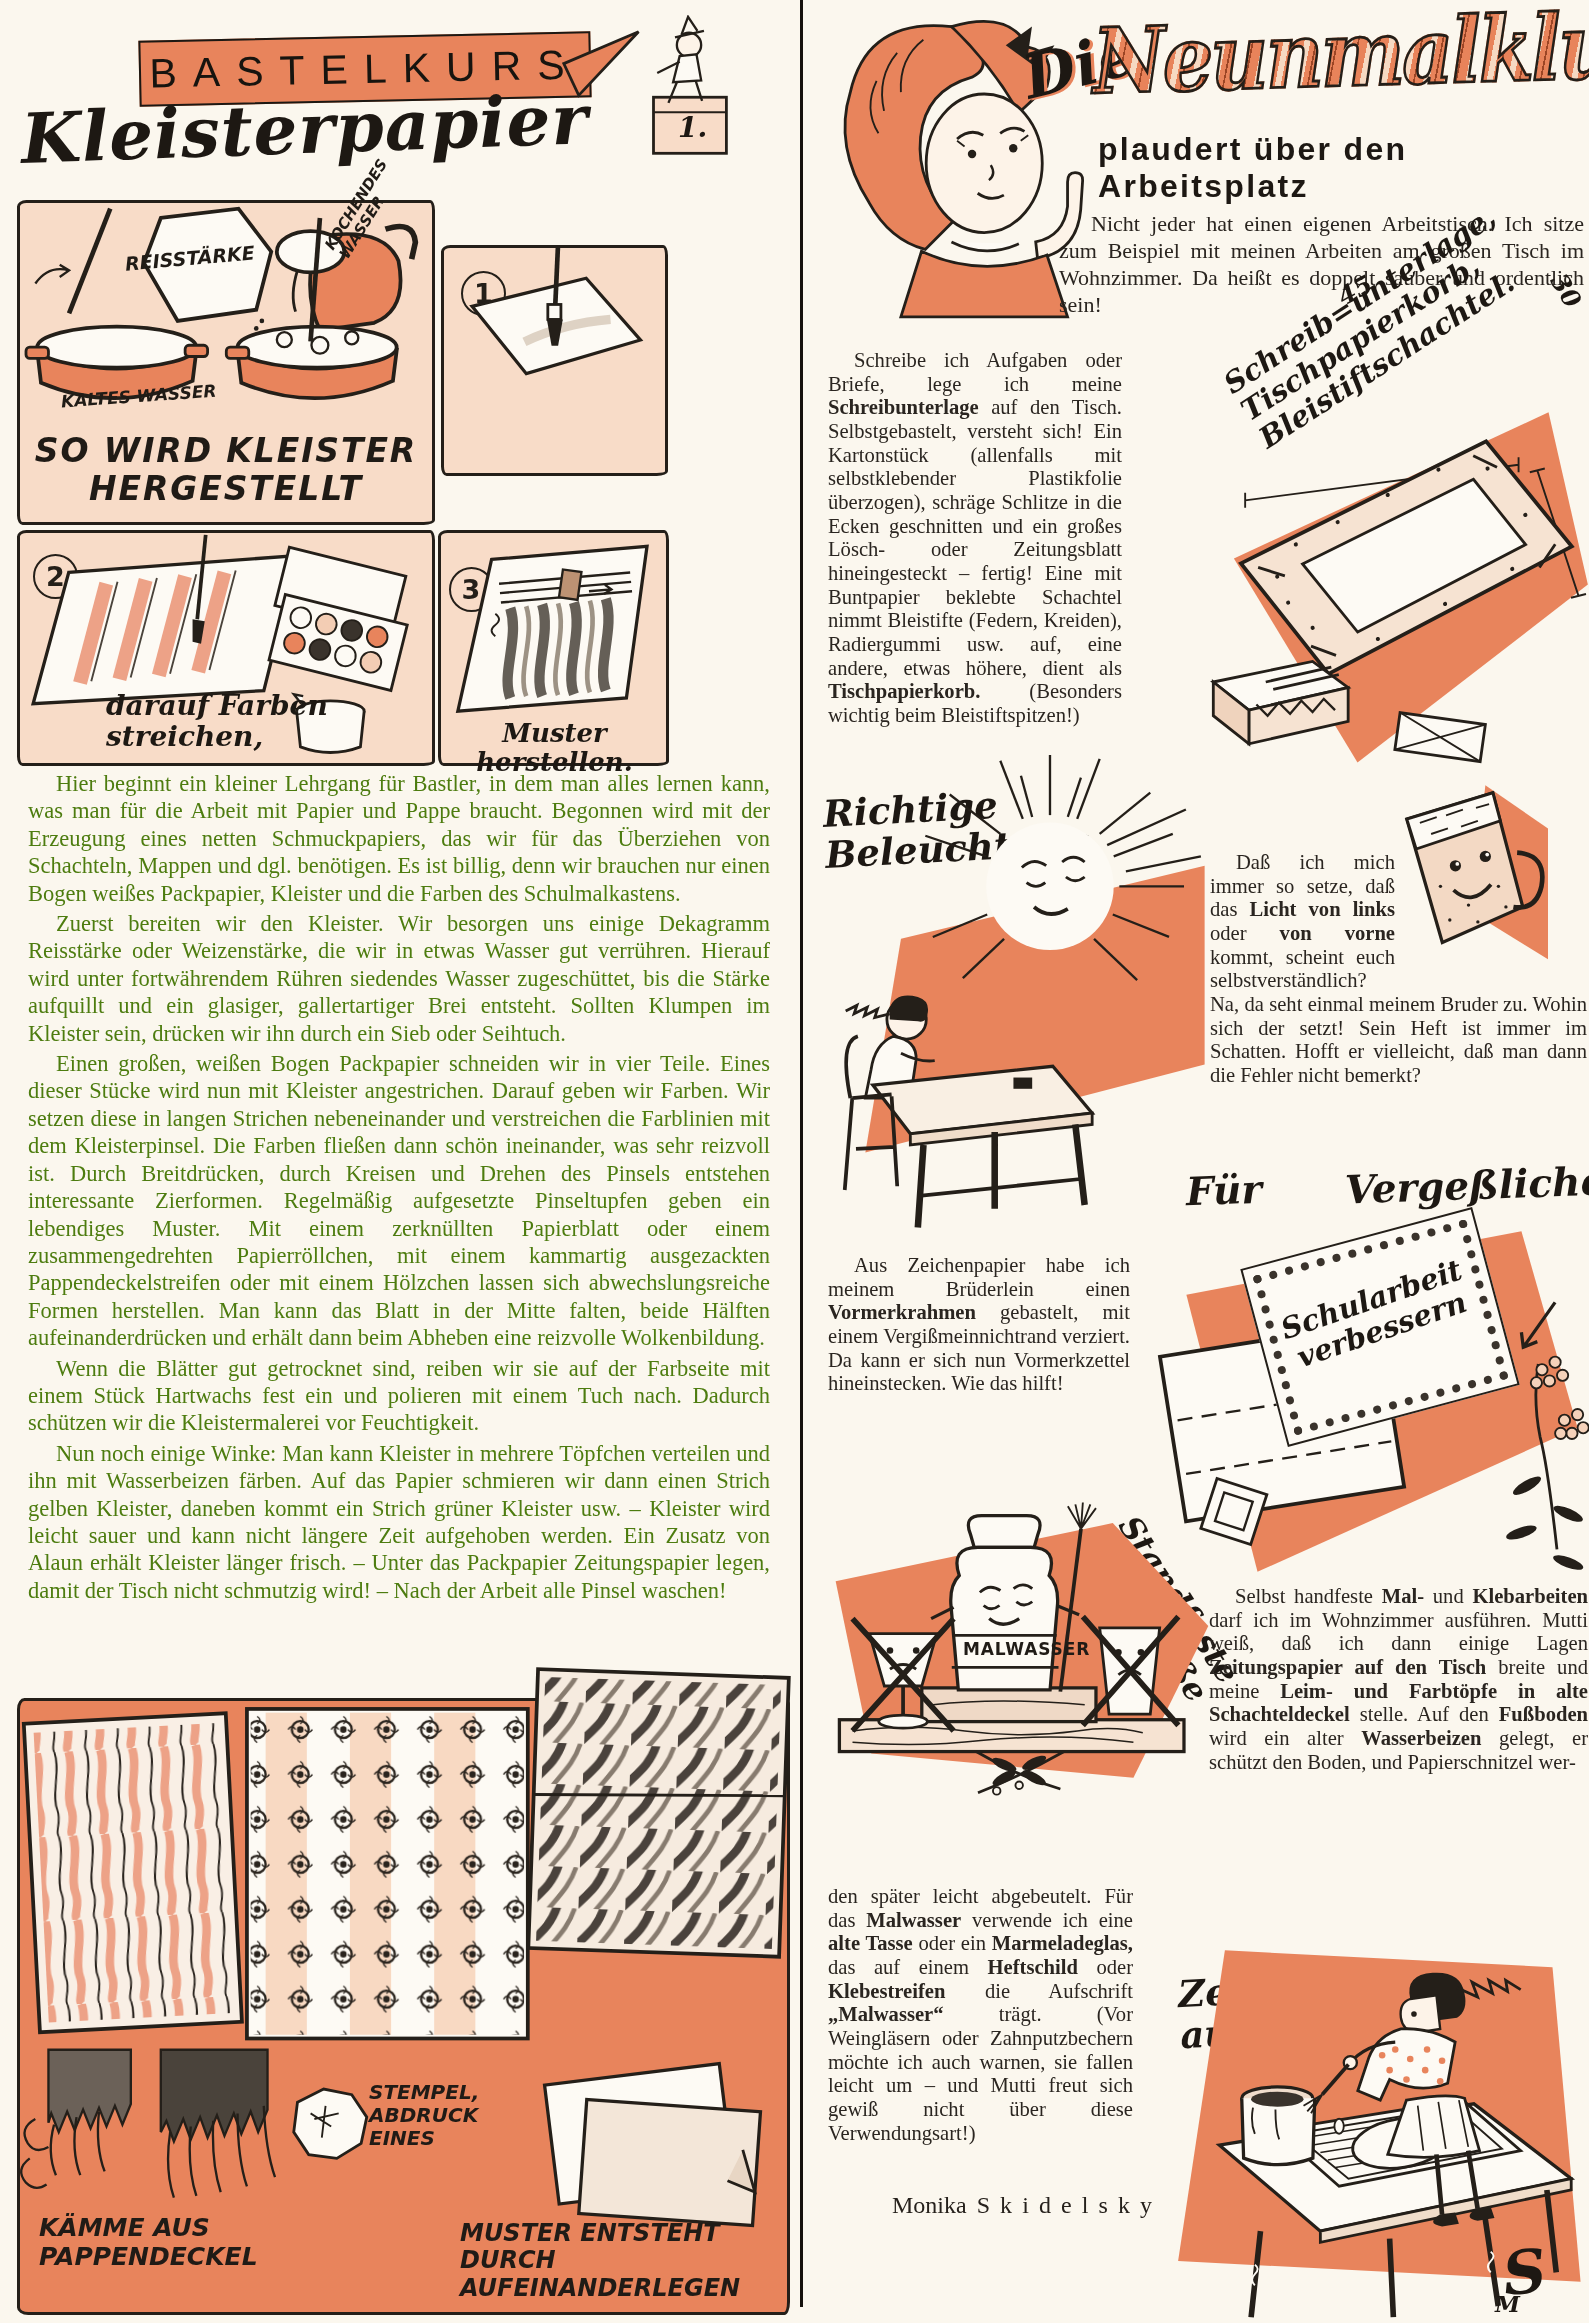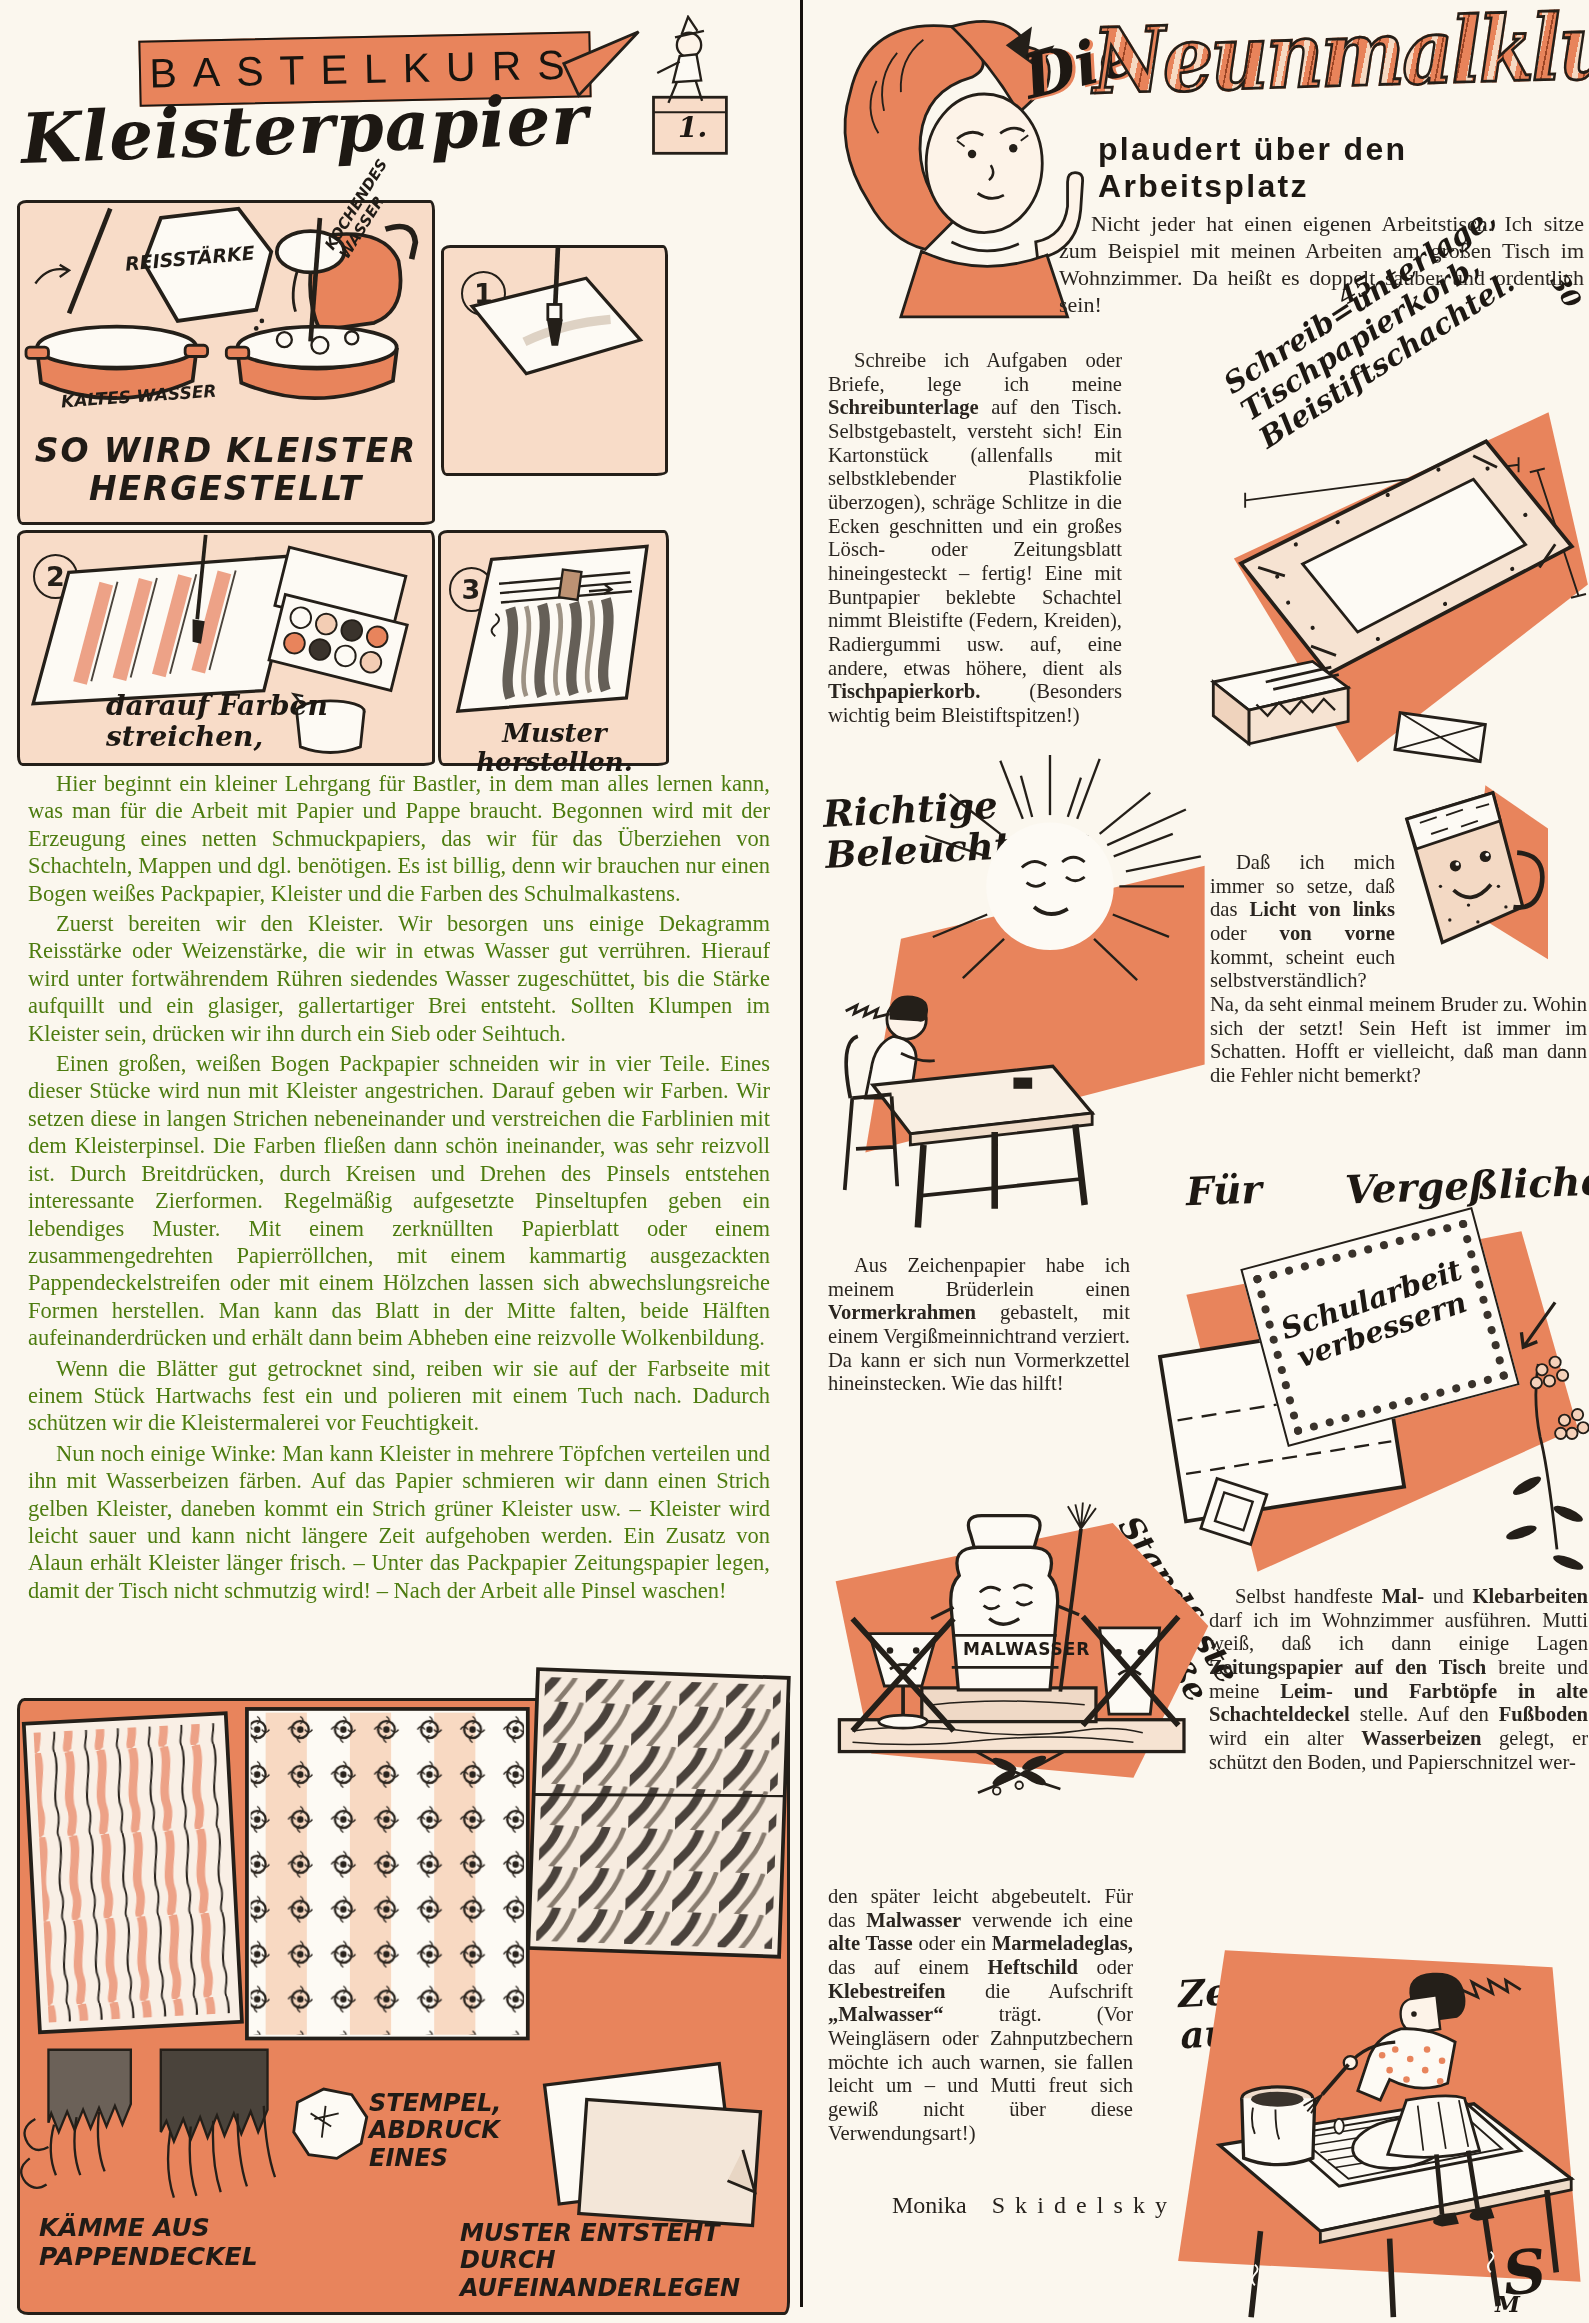--- a/index.html
+++ b/index.html
@@ -199,21 +199,21 @@
       <g transform="rotate(-7 660 510)">
         <rect x="568" y="438" width="188" height="128" fill="#fdfaf4" stroke="#241f19" stroke-width="3.5"></rect>
       </g>
       <g transform="rotate(4 700 540)">
         <rect x="600" y="472" width="186" height="122" fill="#f3e6d8" stroke="#241f19" stroke-width="3.5"></rect>
         <path d="M770 514 l16 44 -30 -10" fill="#e8d6c4" stroke="#241f19" stroke-width="3"></path>
       </g>
     </svg>
     <div class="abs cap pre" style="left:19px;top:513px;font-size:25px">KÄMME AUS
 PAPPENDECKEL</div>
-    <div class="abs cap pre" style="left:349px;top:389px;font-size:24px">STEMPEL,
+    <div class="abs cap pre" style="left:349px;top:380px;font-size:20px">STEMPEL,
 ABDRUCK
 EINES</div>
     <div class="abs cap pre" style="left:440px;top:519px;font-size:24px">MUSTER ENTSTEHT DURCH
 AUFEINANDERLEGEN</div>
   </div>
 
   <div class="abs" style="left:800px;top:0;width:2.8px;height:2307px;background:#15110d"></div>
 
   <svg class="abs" style="left:811px;top:5.6px" width="309" height="323" viewBox="0 0 330 345">
     <path d="M150 22 Q60 12 42 92 Q24 150 62 210 Q84 250 122 260 L152 230 Q112 190 117 140 Q122 90 172 76 Q204 60 150 22 Z" fill="#e8845c" stroke="#241f19" stroke-width="3"></path>
@@ -434,21 +434,21 @@
 
   <div class="abs rbody" style="left:1209px;top:1585px;width:379px">
     <p style="margin:0;text-indent:26px">Selbst handfeste <b>Mal-</b> und <b>Klebarbeiten</b> darf ich im Wohnzimmer ausführen. Mutti weiß, daß ich dann einige Lagen <b>Zeitungspapier auf den Tisch</b> breite und meine <b>Leim- und Farbtöpfe in alte Schachteldeckel</b> stelle. Auf den <b>Fußboden</b> wird ein alter <b>Wasserbeizen</b> gelegt, er schützt den Boden, und Papierschnitzel wer-</p>
   </div>
 
   <div class="abs rbody" style="left:828px;top:1885px;width:305px">
     <p style="margin:0">den später leicht abgebeutelt. Für das <b>Malwasser</b> verwende ich eine <b>alte Tasse</b> oder ein <b>Marmeladeglas,</b> das auf einem <b>Heftschild</b> oder <b>Klebestreifen</b> die Aufschrift <b>„Malwasser“</b> trägt. (Vor Weingläsern oder Zahnputzbechern möchte ich auch warnen, sie fallen leicht um – und Mutti freut sich gewiß nicht über diese Verwendungsart!)</p>
   </div>
   <div class="abs" style="left:892px;top:2192px;font-size:24px;font-family:'Liberation Serif',serif;color:#26211c">
     <span>Monika</span>
-    <span style="letter-spacing:.42em;margin-left:19px">Skidelsky</span>
+    <span style="letter-spacing:.42em;margin-left:4px">Skidelsky</span>
   </div>
 
   <div class="abs scr pre" style="left:1179px;top:1966px;font-size:37px;transform:rotate(-3deg)">Zeitungspapier
 auflegen</div>
 
   <svg class="abs" style="left:1165px;top:1909px" width="424" height="414" viewBox="0 0 453 442">
     <polygon points="64,44 414,62 444,398 14,376" fill="#e8845c"></polygon>
     <polygon points="58,252 330,208 434,288 166,344" fill="#fdfaf4" stroke="#241f19" stroke-width="3.5"></polygon>
     <polygon points="166,344 434,288 434,300 166,356" fill="#f0ddca" stroke="#241f19" stroke-width="3"></polygon>
     <polygon points="118,236 318,204 380,258 186,296" fill="#fdfaf4" stroke="#241f19" stroke-width="3"></polygon>

